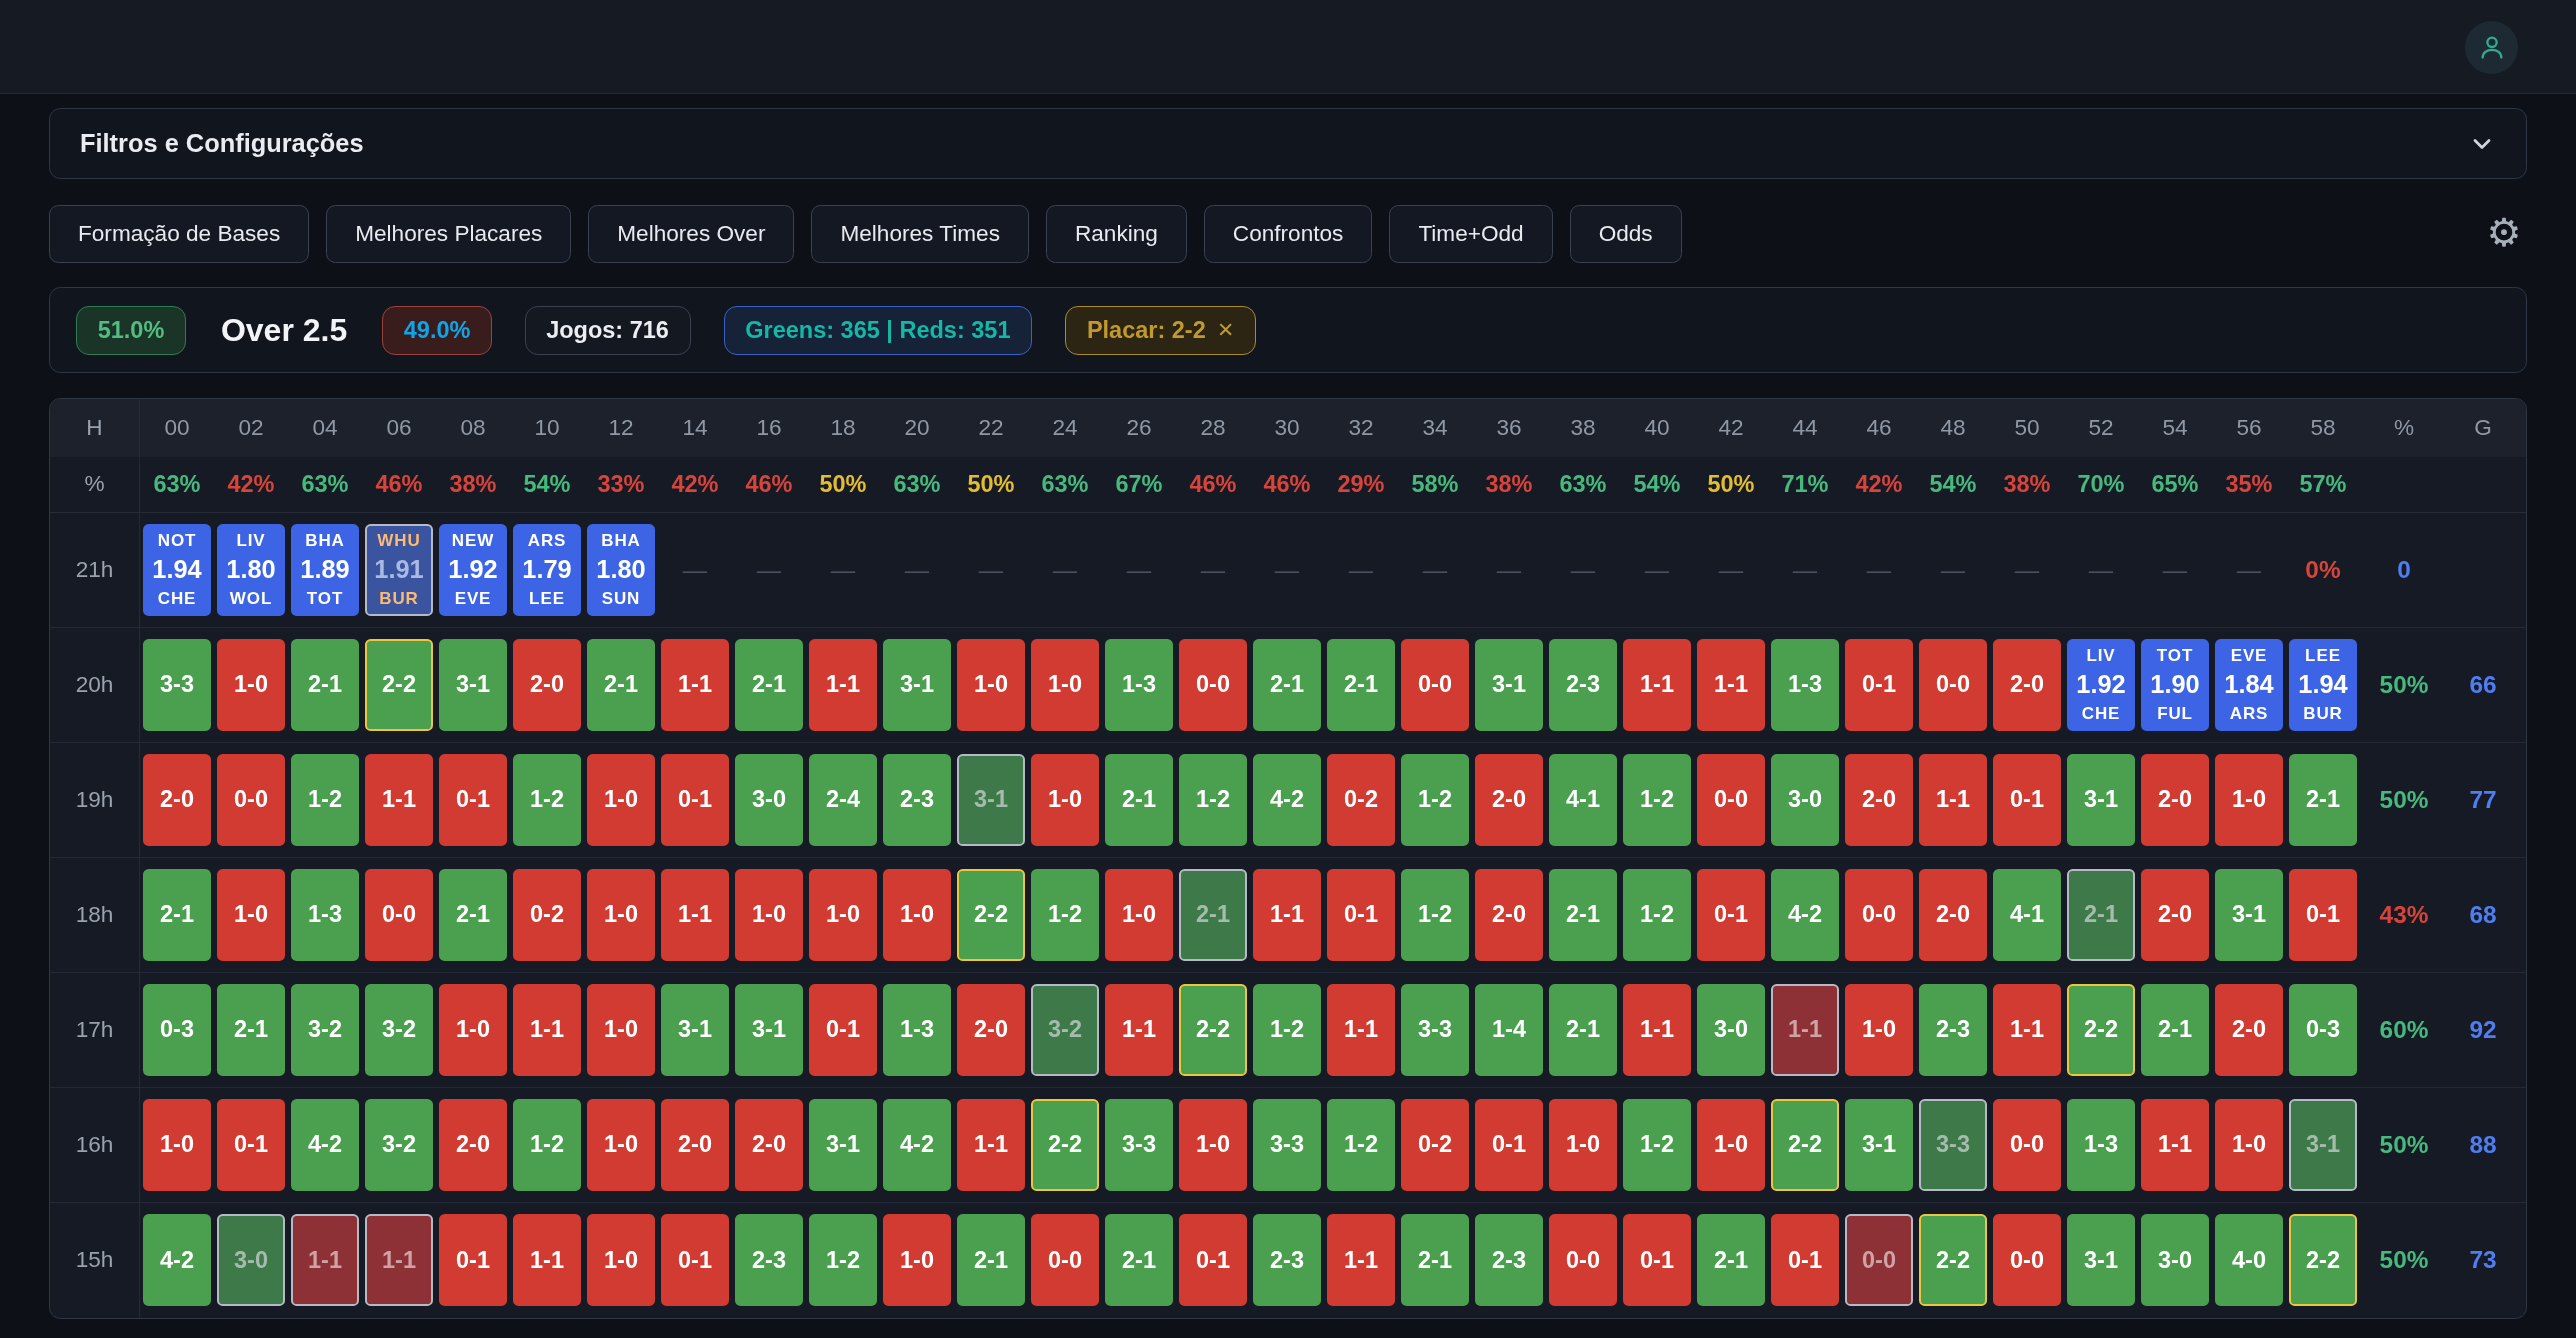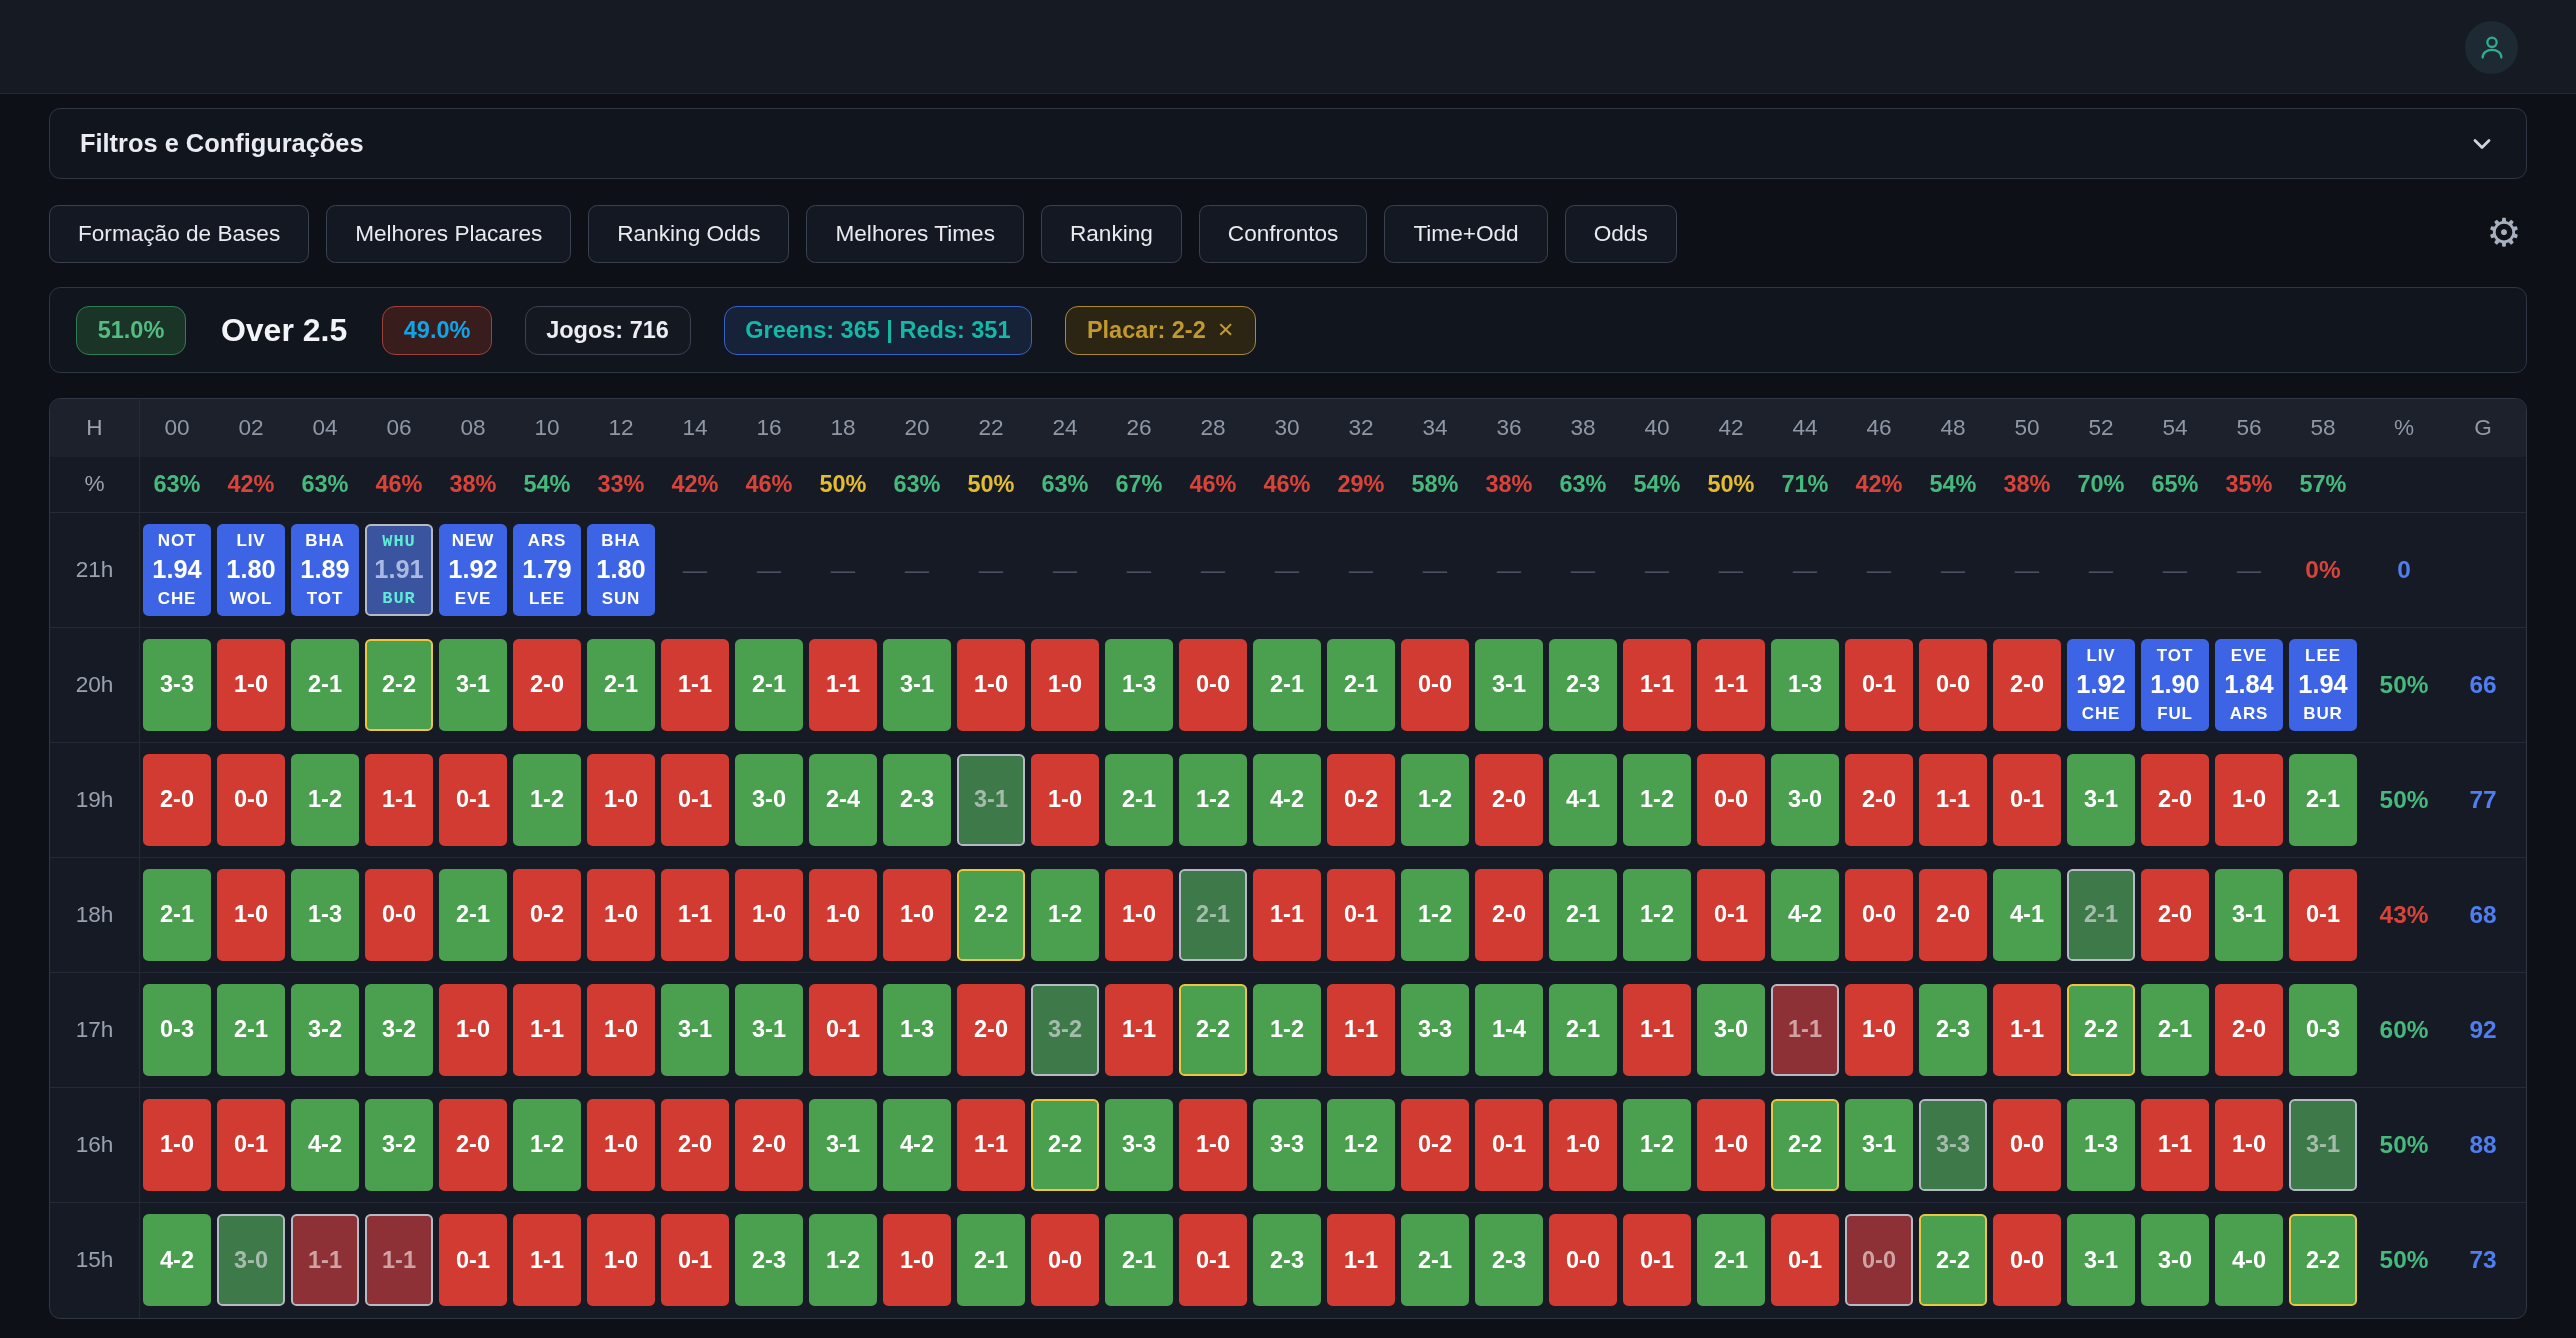--- a/index.html
+++ b/index.html
@@ -98,21 +98,21 @@
   }
   .cell.g { background: #4BA050; }
   .cell.r { background: #D23B31; }
   .cell.sel { border: 2.8px solid #EDC63F; }
   .cell.g.mk { background: #3E7A49; border: 2.8px solid #B5BAC4; color: #A5BCAC; }
   .cell.r.mk { background: #8E3136; border: 2.8px solid #B5BAC4; color: #CFA2A4; }
   .cell.match { background: #3C64E4; flex-direction: column; gap: 4.7px; }
   .cell.match .team { font-size: 17px; font-weight: 700; letter-spacing: 0.9px; }
   .cell.match .odd  { font-size: 25.4px; font-weight: 700; }
   .cell.match.mk { background: #3A549F; border: 2.8px solid #B5BAC4; }
-  .cell.match.mk .team { color: #5eead4; font-family: Liberation Mono, monospace; }
+  .cell.match.mk .team { color: #fdba74; }
   .cell.match.mk .odd  { color: #A9B9E4; }
 </style>
 </head>
 <body>
 
 <div class="topbar">
   <button class="avatar-btn">
     <span style="display:flex;">
       <svg viewBox="0 0 24 24" width="28" height="28" fill="none" stroke="#2FAE8E" stroke-width="2" stroke-linecap="round" stroke-linejoin="round">
         <circle cx="12" cy="8" r="4"></circle>
@@ -127,21 +127,21 @@
   <div class="filters-panel">
     <span class="filters-title">Filtros e Configurações</span>
     <span style="display:flex;">
       <svg viewBox="0 0 24 24" width="28" height="28" fill="none" stroke="#CFD3DA" stroke-width="2.4" stroke-linecap="round" stroke-linejoin="round">
         <polyline points="6 9 12 15 18 9"></polyline>
       </svg>
     </span>
   </div>
 
   <div class="toolbar">
-    <span id="toolbar-buttons" style="display:contents;"><button class="btn">Formação de Bases</button><button class="btn">Melhores Placares</button><button class="btn">Ranking Odds</button><button class="btn">Melhores Times</button><button class="btn">Ranking</button><button class="btn">Confrontos</button><button class="btn">Time+Odd</button><button class="btn">Odds</button></span>
+    <span id="toolbar-buttons" style="display:contents;"><button class="btn">Formação de Bases</button><button class="btn">Melhores Placares</button><button class="btn">Melhores Over</button><button class="btn">Melhores Times</button><button class="btn">Ranking</button><button class="btn">Confrontos</button><button class="btn">Time+Odd</button><button class="btn">Odds</button></span>
     <button class="gear-btn">⚙</button>
   </div>
 
   <div class="stats-bar">
     <span class="pill p-green">51.0%</span>
     <span class="market-label">Over 2.5</span>
     <span class="pill p-red">49.0%</span>
     <span class="pill p-dark">Jogos: 716</span>
     <span class="pill p-blue">Greens: 365 | Reds: 351</span>
     <span class="pill p-gold">

